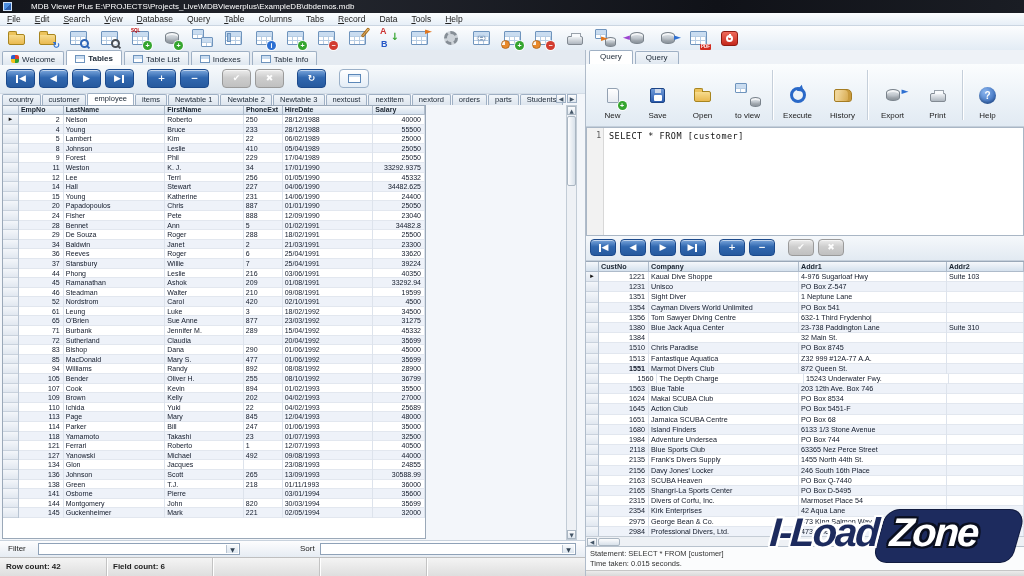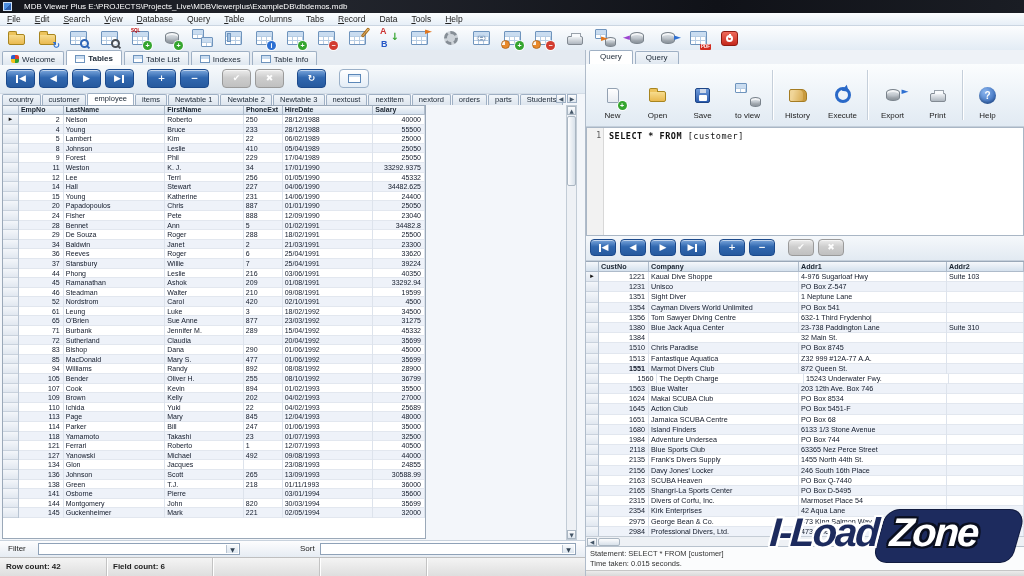--- a/index.html
+++ b/index.html
@@ -1,21 +1,21 @@
 <!DOCTYPE html>
 <html><head>
 <meta charset="utf-8">
 <style>
   html,body{margin:0;padding:0;background:#333;}
   .screen{position:relative;width:1024px;height:576px;background:#eef2f7;overflow:hidden;
     font-family:"Liberation Sans",sans-serif;-webkit-font-smoothing:antialiased;}
   
   .titlebar{position:absolute;left:0;top:0;width:100%;height:13px;
     background:linear-gradient(90deg,#14161c,#23262e 30%,#101218 70%,#1a1d24);
-    color:#fff;font-size:8px;display:flex;align-items:center;gap:12px;padding-left:3px;box-sizing:border-box;}
+    color:#fff;font-size:8px;display:flex;align-items:center;gap:19px;padding-left:3px;box-sizing:border-box;}
   .appicon{width:9px;height:9px;background:linear-gradient(135deg,#4d8fe0 50%,#2a5fae 50%);
     box-shadow:inset 0 0 0 1px #cfe2f8;flex:0 0 auto;}
   
   .menubar{position:absolute;left:0;top:13px;width:100%;height:13px;
     background:linear-gradient(#fbfdfe,#e7eff7);border-bottom:1px solid #cbd6e2;
     display:flex;font-size:8.5px;color:#222;box-sizing:border-box;}
   .menu-item{padding:0 7px;line-height:12px;}
   .menu-item u{text-decoration:underline;}
   
   .toolbar{position:absolute;left:0;top:26px;width:100%;height:24px;
@@ -143,21 +143,21 @@
     border-bottom:1px solid #c4cfdb;display:flex;align-items:center;padding-left:4px;box-sizing:border-box;}
   .qbtn{display:flex;flex-direction:column;align-items:center;justify-content:flex-end;width:45px;height:56px;
     font-size:8px;color:#222;gap:3px;padding-bottom:3px;box-sizing:border-box;}
   .qbtn .ic{width:26px;height:26px;}
   .qsep{width:1px;height:50px;background:#c5cfda;margin:0 2px;box-shadow:1px 0 0 #fff;}
   .rp-sql{position:absolute;left:0;top:77px;width:100%;height:109px;background:#fff;border:1px solid #a9b6c5;
     display:flex;box-sizing:border-box;}
   .gutter{width:17px;background:#f2f2f2;border-right:1px solid #d8d8d8;font:8px/12px "DejaVu Sans Mono",monospace;
     text-align:right;padding:2px 2px 0 0;color:#555;box-sizing:border-box;}
   .code{font:8.5px/12px "DejaVu Sans Mono",monospace;padding:2px 0 0 5px;letter-spacing:.5px;color:#111;}
-  .code .kw{font-weight:700;}
+  .code .kw{font-weight:400;}
   .rp-nav{position:absolute;left:0;top:186px;width:100%;height:25px;background:linear-gradient(#f5f8fb,#e2eaf2);
     border-bottom:1px solid #c4cfdb;box-sizing:border-box;}
   .rp-nav .navrow{left:4px;top:3px;}
   .rp-nav .nav-btn{width:26px;height:17px;}
   .rp-grid{position:absolute;left:0;top:211px;width:100%;height:275px;background:#fff;border-top:1px solid #9aa8b8;box-sizing:border-box;overflow:hidden;}
   .rp-grid .ghead{height:10px;}
   .rp-grid .gh{font-size:7.2px;line-height:9px;}
   .rp-grid .grow{height:10.2px;}
   .rp-grid .gc{font-size:7.2px;line-height:10px;}
   .rp-hscroll{position:absolute;left:0;top:486px;width:100%;height:10px;background:#eef1f5;border-top:1px solid #c5cdd6;box-sizing:border-box;}
@@ -834,49 +834,49 @@
     <div class="rp-toolbar">
         <div class="qbtn">
           <span class="ic">
             <span class="mini-page"></span>
             <span class="bdg bg-g">+</span>
           </span>
           <span class="">New</span>
         </div>
         <div class="qbtn">
           <span class="ic">
-            <span class="mini-folder"></span>
-          </span>
-          <span class="">Open</span>
+            <span class="mini-floppy"></span>
+          </span>
+          <span class="">Save</span>
         </div>
         <div class="qbtn">
           <span class="ic">
-            <span class="mini-floppy"></span>
-          </span>
-          <span class="">Save</span>
+            <span class="mini-folder"></span>
+          </span>
+          <span class="">Open</span>
         </div>
         <div class="qbtn">
           <span class="ic">
             <span class="mini-table s pos-tl"></span>
             <span class="mini-db s pos-br"></span>
           </span>
           <span class="">to view</span>
         </div>
         <span class="qsep"></span>
         <div class="qbtn">
           <span class="ic">
-            <span class="mini-scroll"></span>
-          </span>
-          <span class="">History</span>
+            <span class="mini-exec"></span>
+          </span>
+          <span class="">Execute</span>
         </div>
         <div class="qbtn">
           <span class="ic">
-            <span class="mini-exec"></span>
-          </span>
-          <span class="">Execute</span>
+            <span class="mini-scroll"></span>
+          </span>
+          <span class="">History</span>
         </div>
         <span class="qsep"></span>
         <div class="qbtn">
           <span class="ic">
             <span class="mini-db"></span>
             <span class="arr r c-b">►</span>
           </span>
           <span class="">Export</span>
         </div>
         <div class="qbtn">
@@ -1008,21 +1008,21 @@
         <span class="grow">
           <span class="gsel" style="width: 13px;"></span>
           <span class="gc num" style="width: 60px;">1560</span>
           <span class="gc" style="width: 150px;">The Depth Charge</span>
           <span class="gc" style="width: 148px;">15243 Underwater Fwy.</span>
           <span class="gc" style="width: 77px;"></span>
         </span>
         <span class="grow alt">
           <span class="gsel" style="width: 13px;"></span>
           <span class="gc num" style="width: 50px;">1563</span>
-          <span class="gc" style="width: 150px;">Blue Walter</span>
+          <span class="gc" style="width: 150px;">Blue Table</span>
           <span class="gc" style="width: 148px;">203 12th Ave. Box 746</span>
           <span class="gc" style="width: 77px;"></span>
         </span>
         <span class="grow">
           <span class="gsel" style="width: 13px;"></span>
           <span class="gc num" style="width: 50px;">1624</span>
           <span class="gc" style="width: 150px;">Makai SCUBA Club</span>
           <span class="gc" style="width: 148px;">PO Box 8534</span>
           <span class="gc" style="width: 77px;"></span>
         </span>

